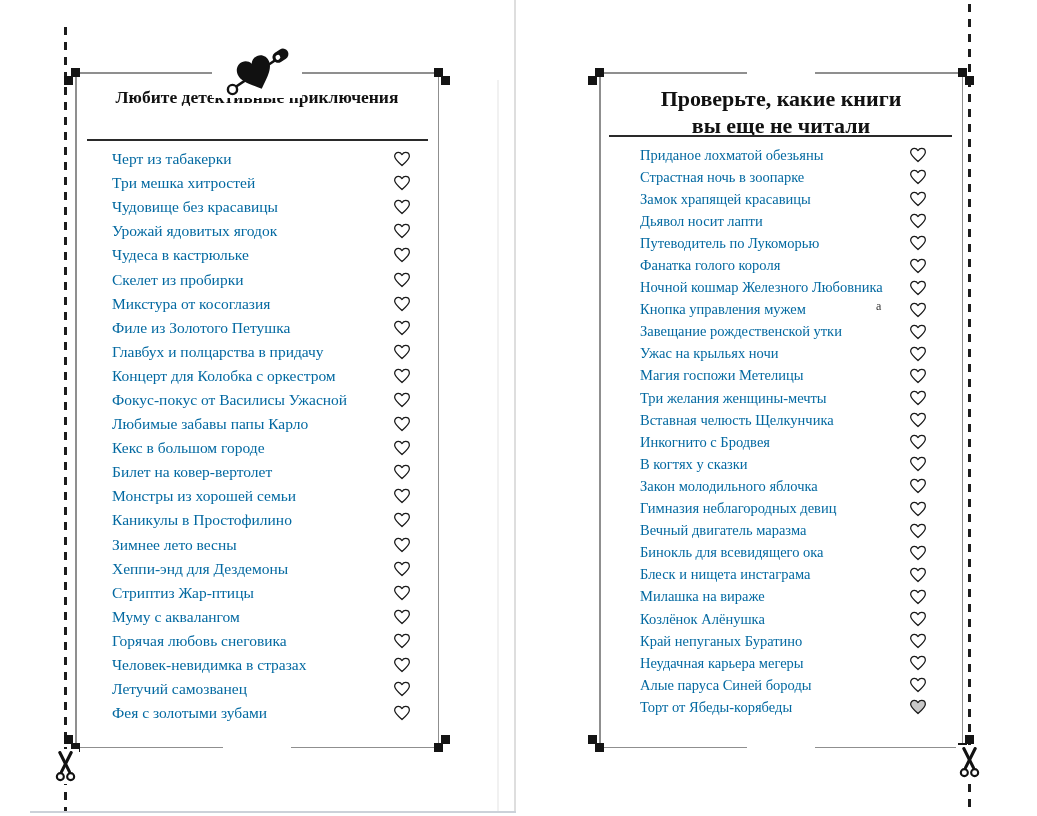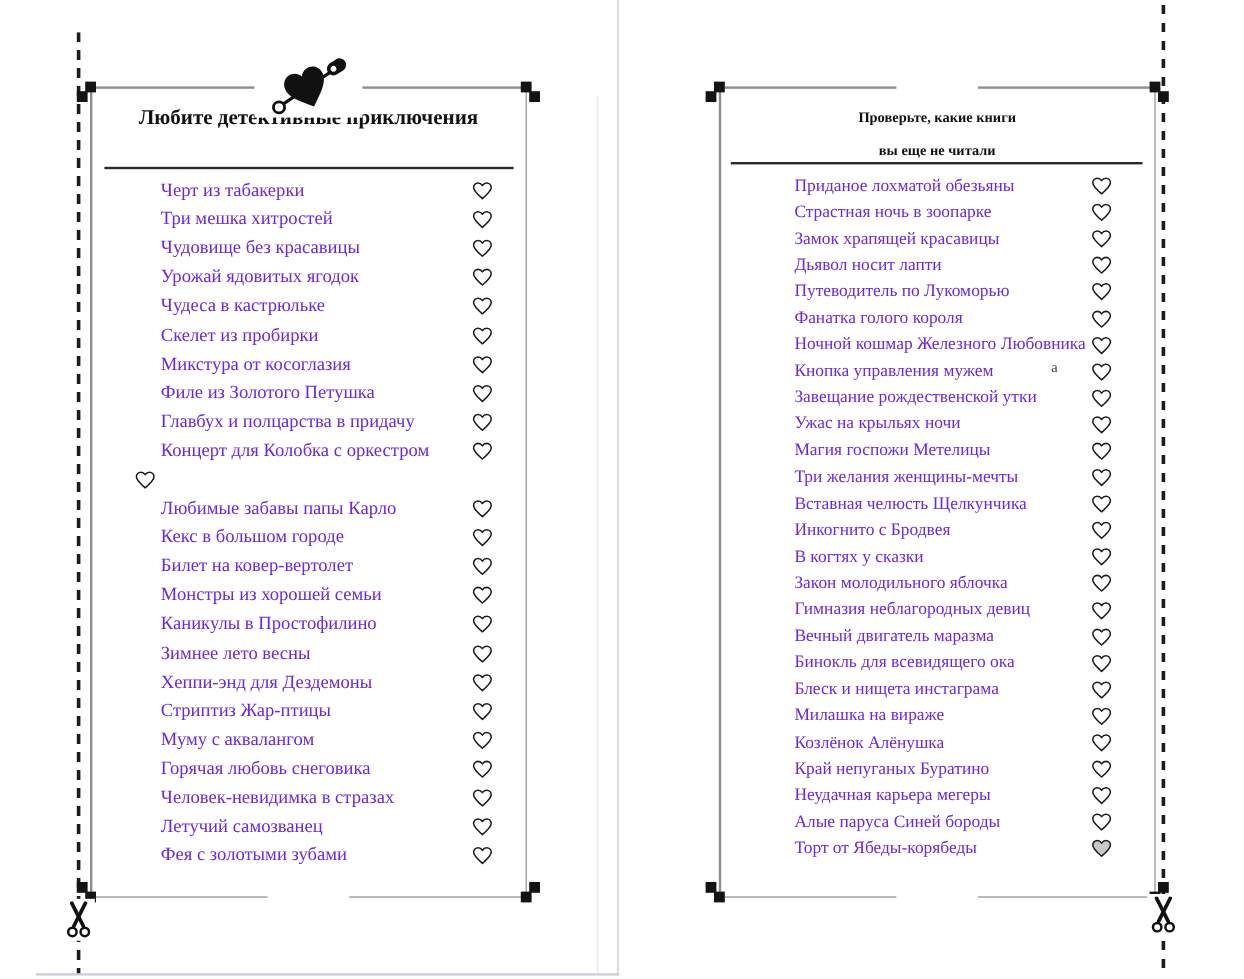--- a/index.html
+++ b/index.html
@@ -33,32 +33,32 @@
   .c-tl{top:0;left:0;}  .c-tl::before{left:-4px;top:-4px;}   .c-tl::after{left:-11px;top:4px;}
   .c-tr{top:0;right:0;} .c-tr::before{right:-4px;top:-4px;}  .c-tr::after{right:-11px;top:4px;}
   .c-bl{bottom:0;left:0;}  .c-bl::before{left:-4px;bottom:-4px;}  .c-bl::after{left:-11px;bottom:4px;}
   .c-br{bottom:0;right:0;} .c-br::before{right:-4px;bottom:-4px;} .c-br::after{right:-11px;bottom:4px;}
   
   .card-icon{position:absolute;top:-26px;left:50%;transform:translateX(-50%);
     background:#fff;padding:0 9px;line-height:0;}
   
   .card-title{margin:0;text-align:center;font-weight:bold;color:#111;}
   .card-left  .card-title{padding-top:11px;font-size:17.5px;line-height:29px;}
-  .card-right .card-title{padding-top:13px;font-size:12px;line-height:27px;}
+  .card-right .card-title{padding-top:13px;font-size:22px;line-height:27px;}
   .title-rule{position:absolute;height:2px;background:#2a2a2a;}
   .card-left  .title-rule{left:12px;right:11px;top:67px;}
   .card-right .title-rule{left:10px;right:11px;top:63px;}
   
   .book-list{position:absolute;margin:0;padding:0;list-style:none;}
   .card-left  .book-list{top:75px;left:37px;right:28px;}
   .card-right .book-list{top:72px;left:41px;right:36px;}
   .book-list li{display:flex;align-items:center;justify-content:space-between;}
   .card-left  .book-list li{height:24.1px;font-size:15.5px;}
   .card-right .book-list li{height:22.1px;font-size:14.5px;}
-  .row-label{white-space:nowrap;color:#6d28d9;margin-left:22px;}
+  .row-label{white-space:nowrap;color:#0369a1;}
   .heart{line-height:0;cursor:pointer;}
   .heart svg path{fill:#ffffff;stroke:#1a1a1a;stroke-width:1.7;stroke-linejoin:round;}
   .heart.checked svg path{fill:#c8c8c8;}
   
   .scissors{position:absolute;background:#fff;padding:2px 1px;line-height:0;}
   .scissors-left{left:52px;top:749px;}
   .scissors-right{left:956px;top:745px;}
   
   .stray{position:absolute;left:876px;top:299px;font-size:12px;color:#333;}
 </style>
@@ -160,20 +160,21 @@
               <path d="M12 19.2 C6.2 14.2 2.2 10.6 2.2 6.9 C2.2 4 4.4 1.8 7.2 1.8 C9.2 1.8 10.9 2.9 12 4.6 C13.1 2.9 14.8 1.8 16.8 1.8 C19.6 1.8 21.8 4 21.8 6.9 C21.8 10.6 17.8 14.2 12 19.2 Z"></path>
             </svg></span>
         </li>
         <li>
           <span class="row-label">Концерт для Колобка с оркестром</span>
           <span class="heart"><svg width="18" height="16" viewBox="0 0 24 21" aria-hidden="true">
               <path d="M12 19.2 C6.2 14.2 2.2 10.6 2.2 6.9 C2.2 4 4.4 1.8 7.2 1.8 C9.2 1.8 10.9 2.9 12 4.6 C13.1 2.9 14.8 1.8 16.8 1.8 C19.6 1.8 21.8 4 21.8 6.9 C21.8 10.6 17.8 14.2 12 19.2 Z"></path>
             </svg></span>
         </li>
         <li>
+          <span class="row-label">Фокус-покус от Василисы Ужасной</span>
           <span class="heart"><svg width="18" height="16" viewBox="0 0 24 21" aria-hidden="true">
               <path d="M12 19.2 C6.2 14.2 2.2 10.6 2.2 6.9 C2.2 4 4.4 1.8 7.2 1.8 C9.2 1.8 10.9 2.9 12 4.6 C13.1 2.9 14.8 1.8 16.8 1.8 C19.6 1.8 21.8 4 21.8 6.9 C21.8 10.6 17.8 14.2 12 19.2 Z"></path>
             </svg></span>
         </li>
         <li>
           <span class="row-label">Любимые забавы папы Карло</span>
           <span class="heart"><svg width="18" height="16" viewBox="0 0 24 21" aria-hidden="true">
               <path d="M12 19.2 C6.2 14.2 2.2 10.6 2.2 6.9 C2.2 4 4.4 1.8 7.2 1.8 C9.2 1.8 10.9 2.9 12 4.6 C13.1 2.9 14.8 1.8 16.8 1.8 C19.6 1.8 21.8 4 21.8 6.9 C21.8 10.6 17.8 14.2 12 19.2 Z"></path>
             </svg></span>
         </li>

